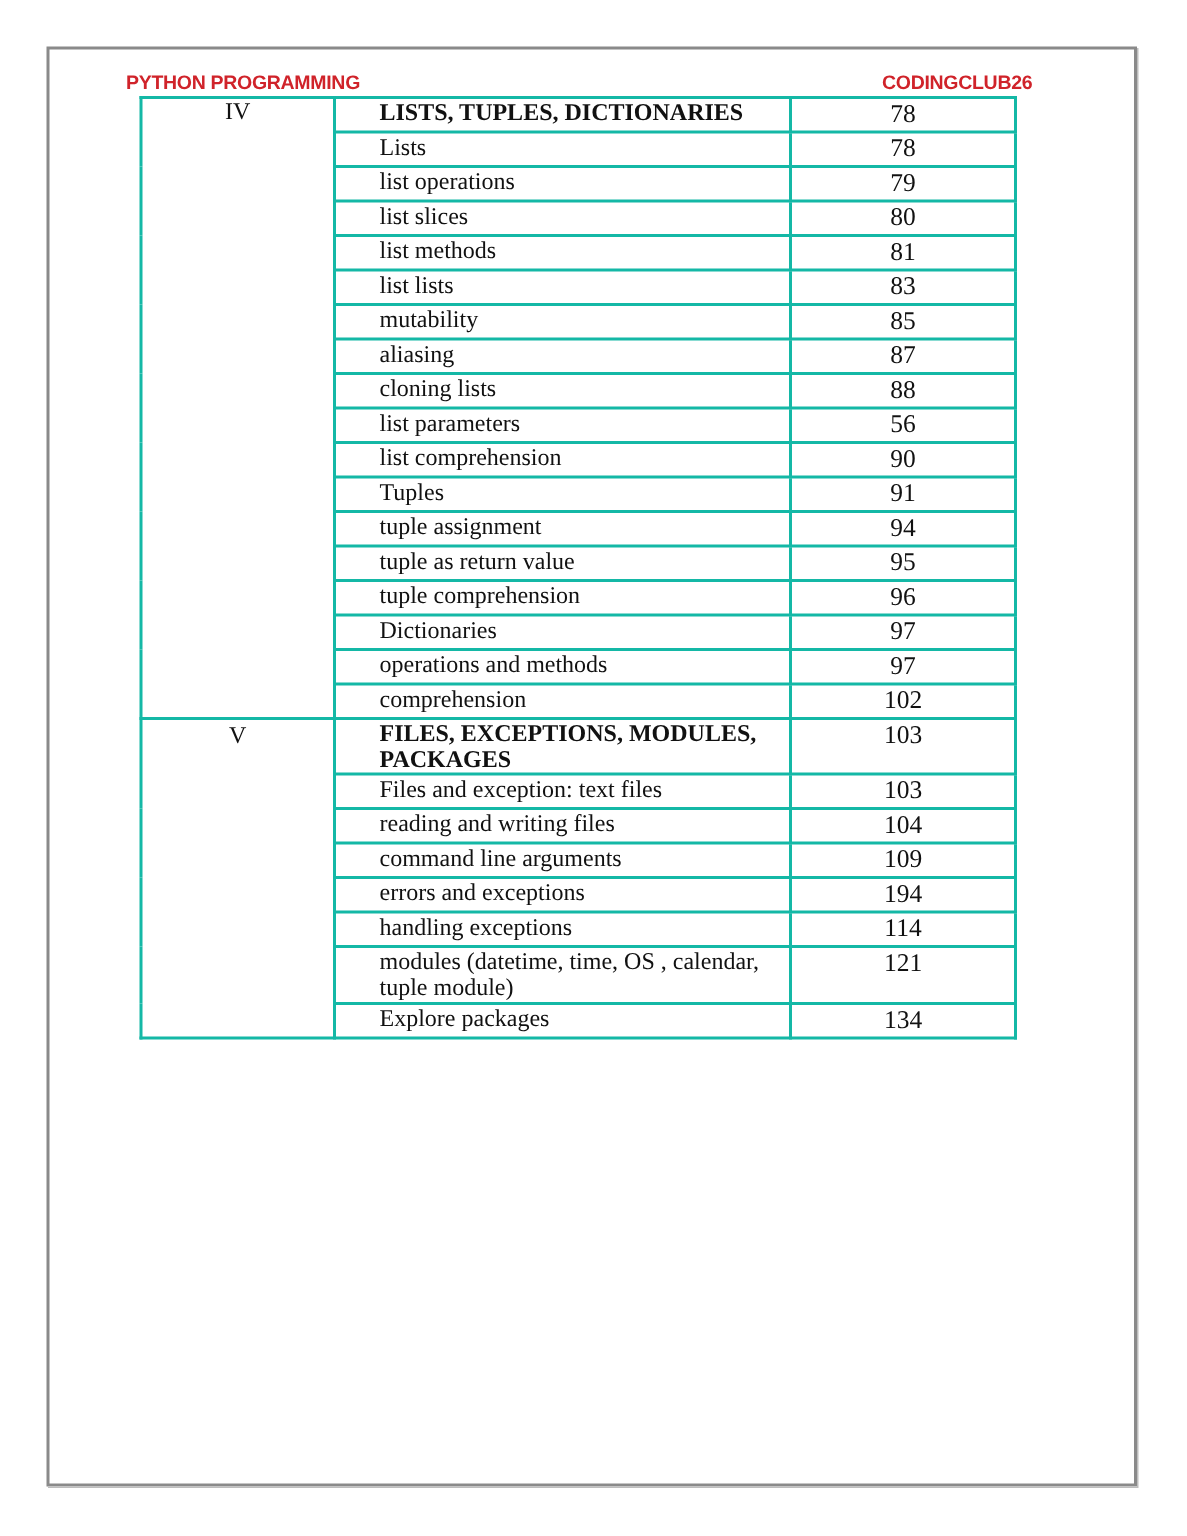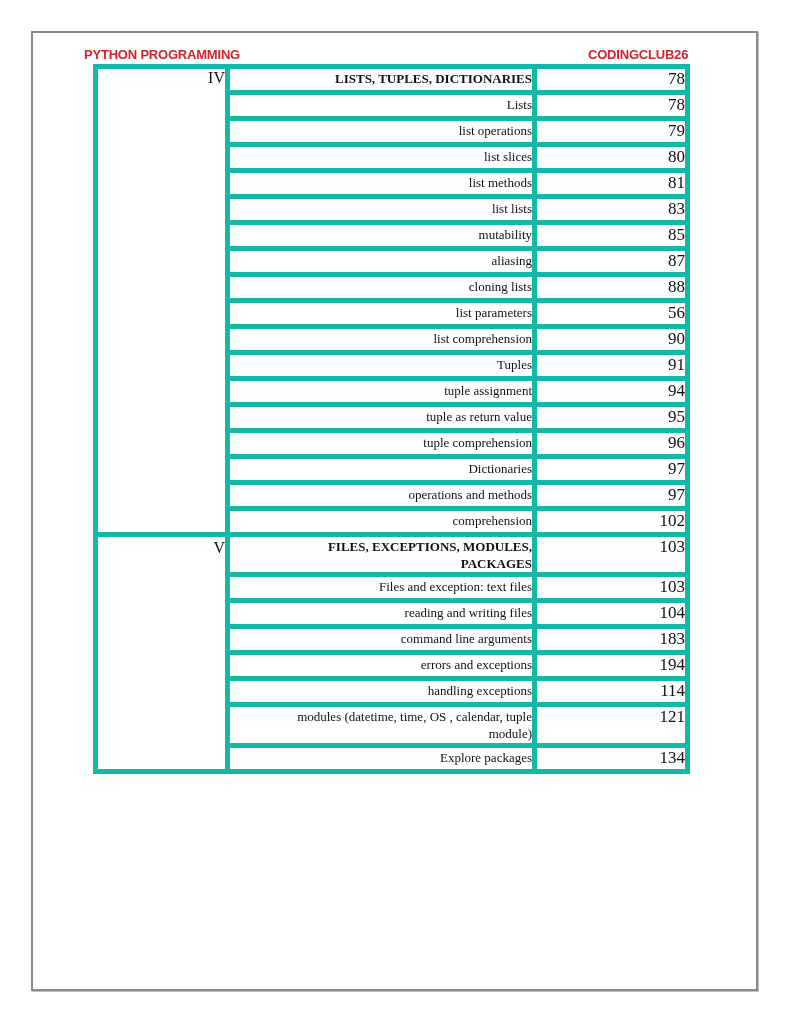--- a/index.html
+++ b/index.html
@@ -14,25 +14,25 @@
     font-weight: bold; font-size: 13px; letter-spacing: -0.2px;
   }
   .header-left { left: 53px; padding-left: 31px; }
   .header-right { left: 588px; }
   table.toc {
     position: absolute; left: 93px; top: 64px;
     border-collapse: collapse;
     font-family: "Liberation Serif", serif; color: #111;
   }
   table.toc td {
-    border: 5px solid #14b8a6; padding: 0; vertical-align: top; text-align: right;
+    border: 2px solid #14b8a6; padding: 0; vertical-align: top;
   }
   td.unit { width: 127px; text-align: center; vertical-align: middle; font-size: 16px; }
   td.unit.v-top { vertical-align: top; padding-top: 2px; }
-  td.topic { width: 273px; padding-left: 29px !important; font-size: 13px; line-height: 17px; }
+  td.topic { width: 273px; padding-left: 29px !important; font-size: 16px; line-height: 17px; }
   td.page { width: 148px; text-align: center; font-size: 17px; line-height: 20px; }
   tr.r td { height: 21px; }
   td.topic .t { display: block; padding-top: 1px; }
   td.bold { font-weight: bold; }
   tr.r2 td { height: 36px; }
 </style>
 </head>
 <body>
 
 <div class="page-border"></div>
@@ -167,21 +167,21 @@
       <tr class="r">
         <td class="topic">
           <span class="t">reading and writing files</span>
         </td>
         <td class="page">104</td>
       </tr>
       <tr class="r">
         <td class="topic">
           <span class="t">command line arguments</span>
         </td>
-        <td class="page">183</td>
+        <td class="page">109</td>
       </tr>
       <tr class="r">
         <td class="topic">
           <span class="t">errors and exceptions</span>
         </td>
         <td class="page">194</td>
       </tr>
       <tr class="r">
         <td class="topic">
           <span class="t">handling exceptions</span>

